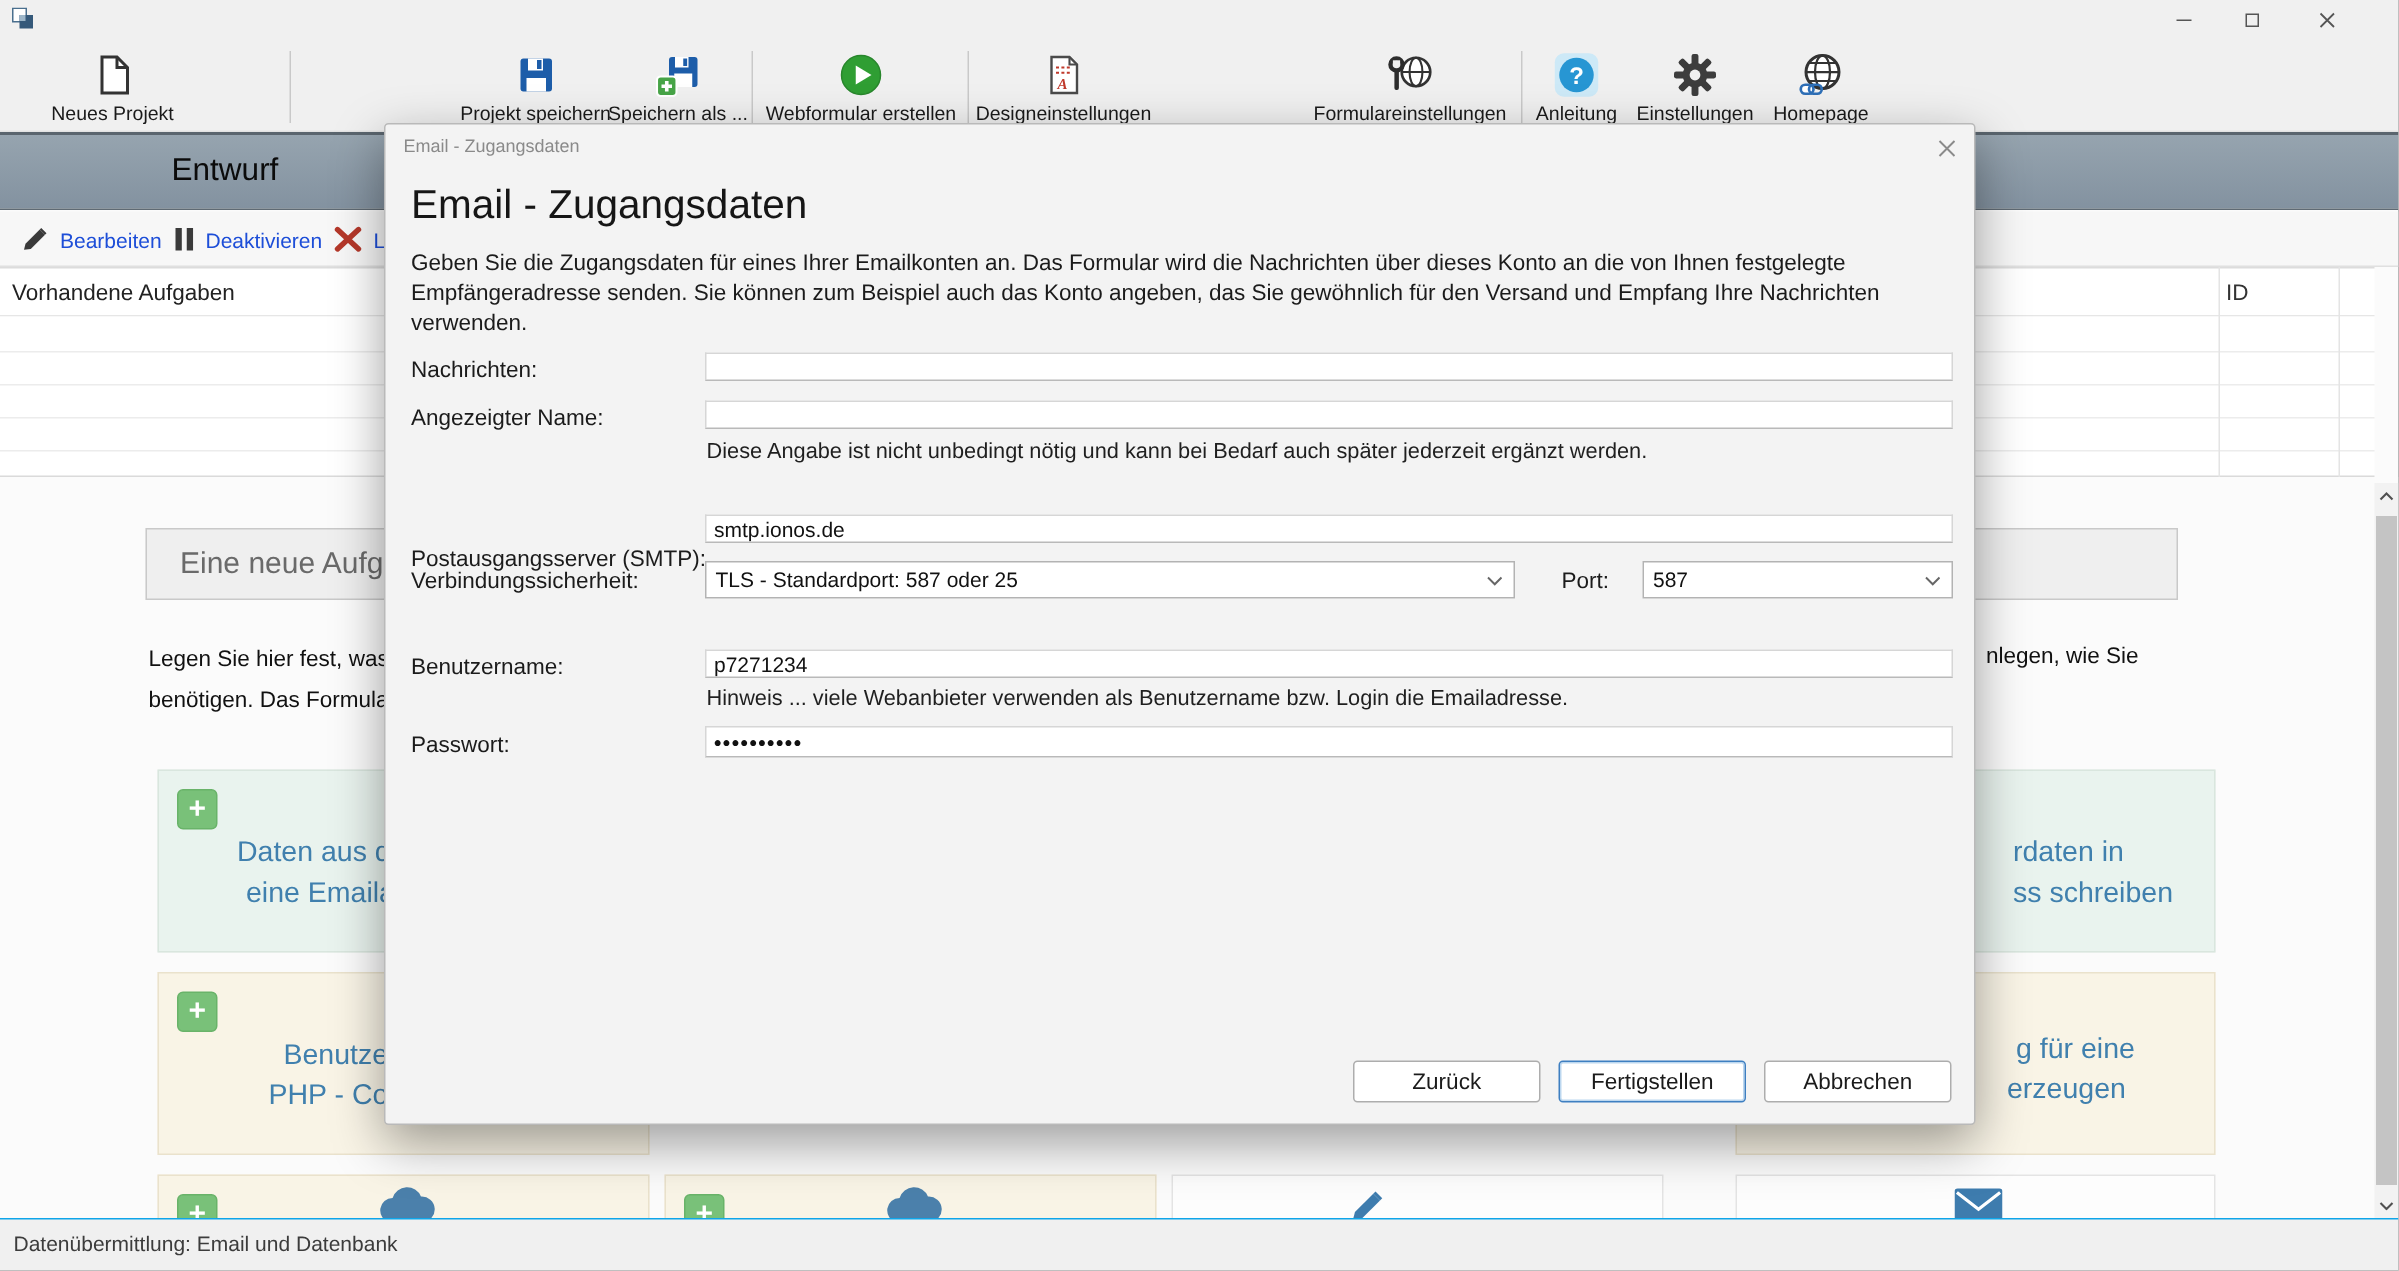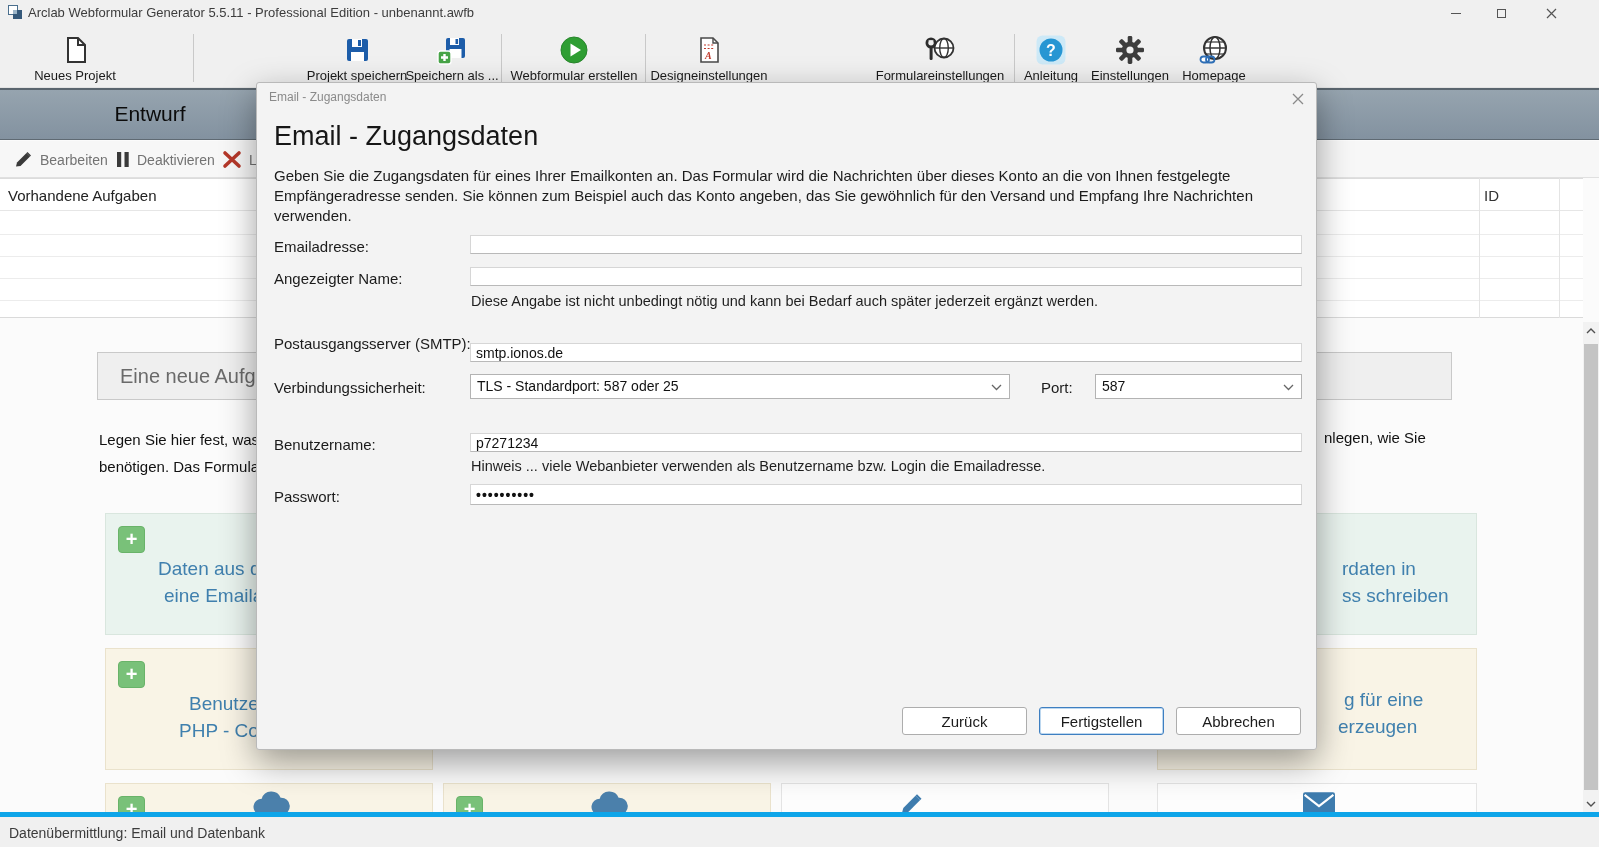--- a/index.html
+++ b/index.html
@@ -21,21 +21,21 @@
   .tb-item{position:absolute;top:3px;height:58px;text-align:center;}
   .tb-icon{height:36px;display:flex;align-items:flex-end;justify-content:center;}
   .tb-label{font-size:13px;color:#1a1a1a;white-space:nowrap;margin-top:3px;}
   .tb-sep{position:absolute;top:8px;height:48px;width:1px;background:#c9c9c9;}
 
   
   .header-bar{position:absolute;left:0;top:88px;width:1599px;height:52px;
       background:linear-gradient(#96a4af,#8392a0);border-top:2px solid #5a656e;border-bottom:1px solid #5f6a73;}
   .header-bar .view-title{position:absolute;left:0;top:0;width:300px;text-align:center;line-height:48px;font-size:21px;color:#0b0b0b;}
   .action-row{position:absolute;left:0;top:141px;width:1599px;height:37px;background:#f7f7f7;border-bottom:1px solid #e0e0e0;}
-  .action-item{position:absolute;top:0;height:37px;display:flex;align-items:center;gap:7px;font-size:14px;color:#737373;}
+  .action-item{position:absolute;top:0;height:37px;display:flex;align-items:center;gap:7px;font-size:14px;color:#1d4ed8;}
   .list-header{position:absolute;left:0;top:178px;width:1583px;height:33px;background:#fff;border-top:1px solid #dcdcdc;border-bottom:1px solid #e6e6e6;}
   .list-header .lh-text{position:absolute;left:8px;line-height:33px;font-size:15px;color:#222;}
   .list-header .id-text{position:absolute;left:1484px;line-height:33px;font-size:15px;color:#333;}
   .tasktable{position:absolute;left:0;top:211px;width:1583px;height:107px;background:#fff;border-bottom:1px solid #dadada;}
   .rowline{position:absolute;left:0;width:1583px;height:1px;background:#ececec;}
   .colline{position:absolute;top:178px;height:140px;width:1px;background:#e4e4e4;}
 
   .content{position:absolute;left:0;top:318px;width:1599px;height:494px;background:#fbfbfb;overflow:hidden;}
   .panel-box{position:absolute;left:97px;top:34px;width:1355px;height:48px;background:#efefef;border:1px solid #c9c9c9;}
   .panel-box span{display:block;padding-left:22px;line-height:46px;font-size:20px;color:#6a6a6a;white-space:nowrap;}
@@ -49,21 +49,21 @@
   .tile-line{position:absolute;font-size:19px;color:#4080ae;white-space:nowrap;}
   .plusbtn{position:absolute;left:12px;top:12px;width:27px;height:27px;background:#79c179;border:1px solid #69b369;border-radius:4px;
            color:#fff;font-size:20px;font-weight:bold;line-height:24px;text-align:center;}
 
   
   .vscroll{position:absolute;left:1583px;top:322px;width:16px;height:490px;background:#f2f2f2;}
   .vs-btn{position:absolute;left:0;width:16px;height:17px;display:flex;align-items:center;justify-content:center;}
   .vs-thumb{position:absolute;left:1px;top:22px;width:14px;height:446px;background:#c4c4c4;}
 
   
-  .statusbar{position:absolute;left:0;top:812px;width:1599px;height:35px;background:#f0f0f0;border-top:5px solid #0ea5e9;}
+  .statusbar{position:absolute;left:0;top:812px;width:1599px;height:35px;background:#f0f0f0;border-top:1px solid #0ea5e9;}
   .statusbar span{display:block;padding-left:9px;line-height:33px;font-size:14px;color:#3c3c3c;}
 
   
   .dialog{position:absolute;left:256px;top:82px;width:1061px;height:668px;background:#f3f3f3;
           border:1px solid #b9b9b9;border-radius:3px;box-shadow:0 12px 34px rgba(0,0,0,.38);z-index:50;}
   .dlg-title{position:absolute;left:12px;top:7px;font-size:12px;color:#8a8a8a;}
   .dlg-close{position:absolute;right:9px;top:7px;width:18px;height:18px;display:flex;align-items:center;justify-content:center;}
   .dlg-h1{position:absolute;left:17px;top:38px;font-size:27px;font-weight:300;color:#161616;}
   .dlg-intro{position:absolute;left:17px;top:83px;width:1005px;font-size:15px;line-height:20px;color:#1b1b1b;}
   .dlg-label{position:absolute;left:17px;font-size:15px;color:#1b1b1b;white-space:nowrap;}
@@ -84,21 +84,20 @@
 <div id="app">
 
   <div class="titlebar">
     <span class="appicon">
       <svg width="15" height="15" viewBox="0 0 15 15">
           <rect x="0.5" y="0.5" width="9" height="9" fill="#fff" stroke="#4a6f8e"></rect>
           <rect x="5" y="5" width="9" height="9" fill="#35597a"></rect>
           <rect x="5" y="5" width="4" height="4" fill="#9db6c9"></rect>
         </svg>
     </span>
-    <span class="title">Arclab Webformular Generator 5.5.11 - Professional Edition - unbenannt.awfb</span>
     <div class="winbtn wb-min">
         <span class="minbar"></span>
       </div>
     <div class="winbtn wb-max">
         <span class="maxbox"></span>
       </div>
     <div class="winbtn wb-close">
       <svg width="11" height="11" viewBox="0 0 11 11">
           <path d="M1 1 L10 10 M10 1 L1 10" stroke="#555" stroke-width="1.2"></path>
         </svg>
@@ -359,28 +358,28 @@
     <span class="dlg-title">Email - Zugangsdaten</span>
     <div class="dlg-close">
       <svg width="12" height="12" viewBox="0 0 12 12">
           <path d="M1 1 L11 11 M11 1 L1 11" stroke="#8a8a8a" stroke-width="1.3"></path>
         </svg>
     </div>
 
     <div class="dlg-h1">Email - Zugangsdaten</div>
     <div class="dlg-intro">Geben Sie die Zugangsdaten für eines Ihrer Emailkonten an. Das Formular wird die Nachrichten über dieses Konto an die von Ihnen festgelegte Empfängeradresse senden. Sie können zum Beispiel auch das Konto angeben, das Sie gewöhnlich für den Versand und Empfang Ihre Nachrichten verwenden.</div>
 
-    <span class="dlg-label" style="top:155px;">Emailadresse:</span>
+    <span class="dlg-label" style="top:155px;">Nachrichten:</span>
     <input class="dlg-input" style="top: 152px;" value="">
 
     <span class="dlg-label" style="top:187px;">Angezeigter Name:</span>
     <input class="dlg-input" style="top: 184px;" value="">
     <span class="dlg-hint" style="top:210px;">Diese Angabe ist nicht unbedingt nötig und kann bei Bedarf auch später jederzeit ergänzt werden.</span>
 
-    <span class="dlg-label" style="top:252px;text-align:center;">Postausgangsserver (SMTP):</span>
+    <span class="dlg-label" style="top:281px;text-align:center;">Postausgangsserver (SMTP):</span>
     <input class="dlg-input" style="top: 260px;" value="smtp.ionos.de">
 
     <span class="dlg-label" style="top:296px;">Verbindungssicherheit:</span>
     <div class="combo" style="left:213px;top:291px;width:540px;">
       <span class="cv">TLS - Standardport: 587 oder 25</span>
       <svg class="chev" width="11" height="7" viewBox="0 0 11 7">
           <path d="M1 1 L5.5 5.5 L10 1" fill="none" stroke="#666" stroke-width="1.3"></path>
         </svg>
     </div>
     <span class="dlg-label" style="left:784px;top:296px;">Port:</span>

